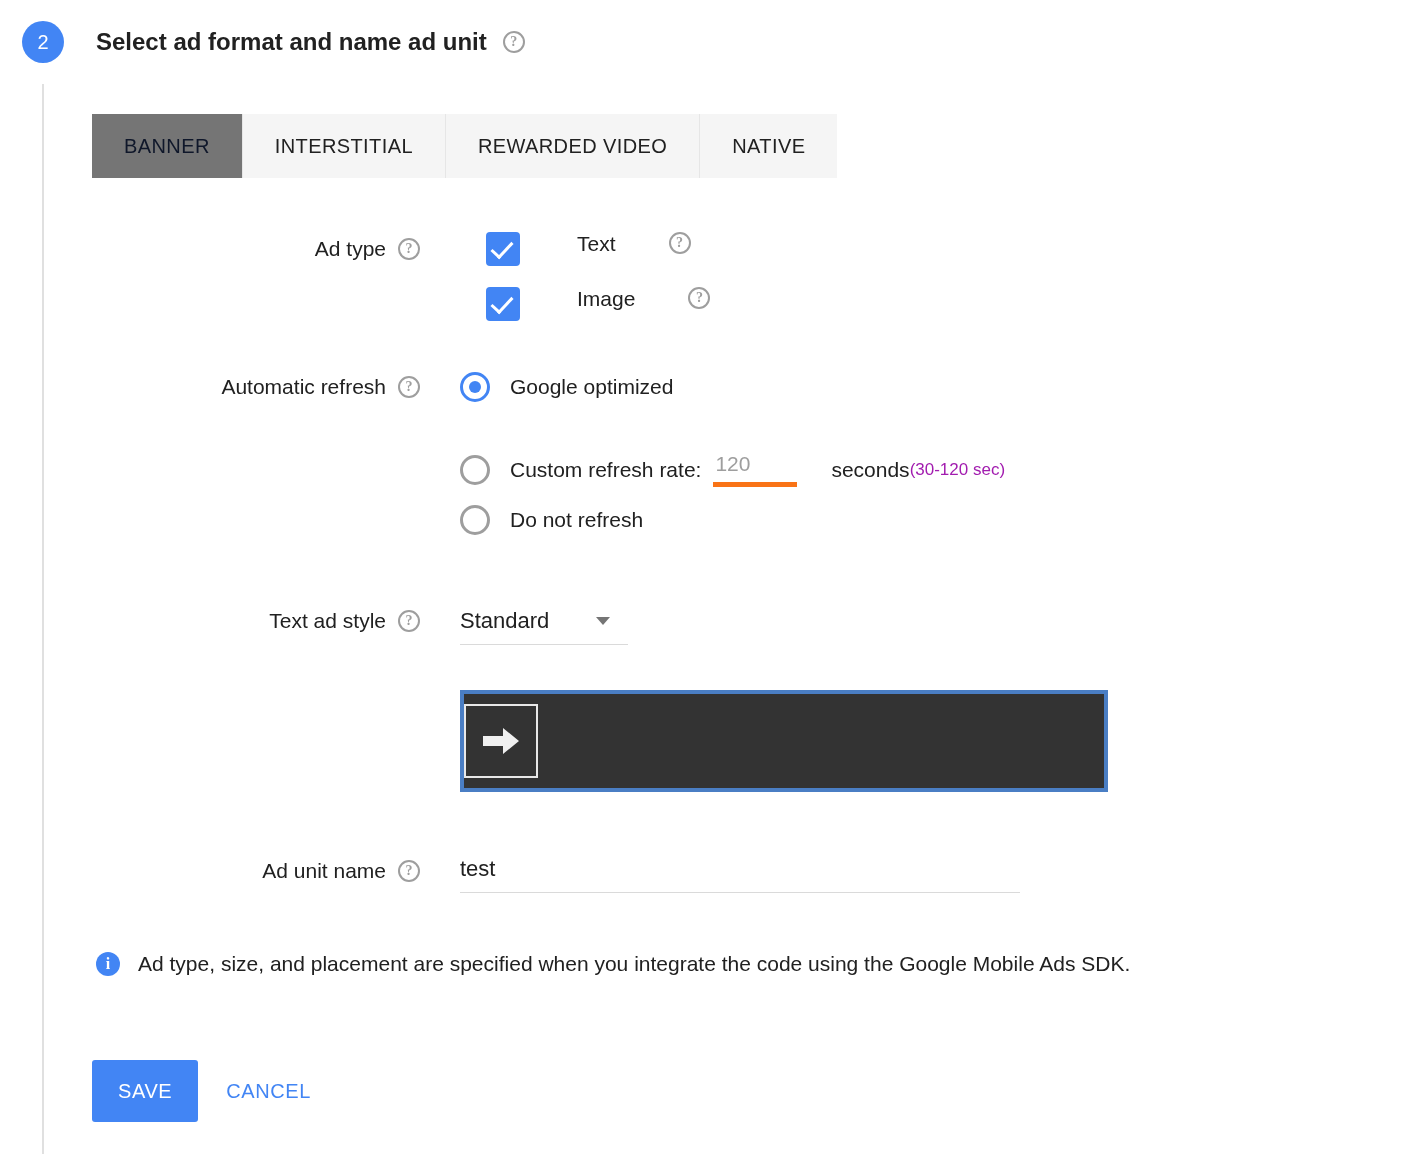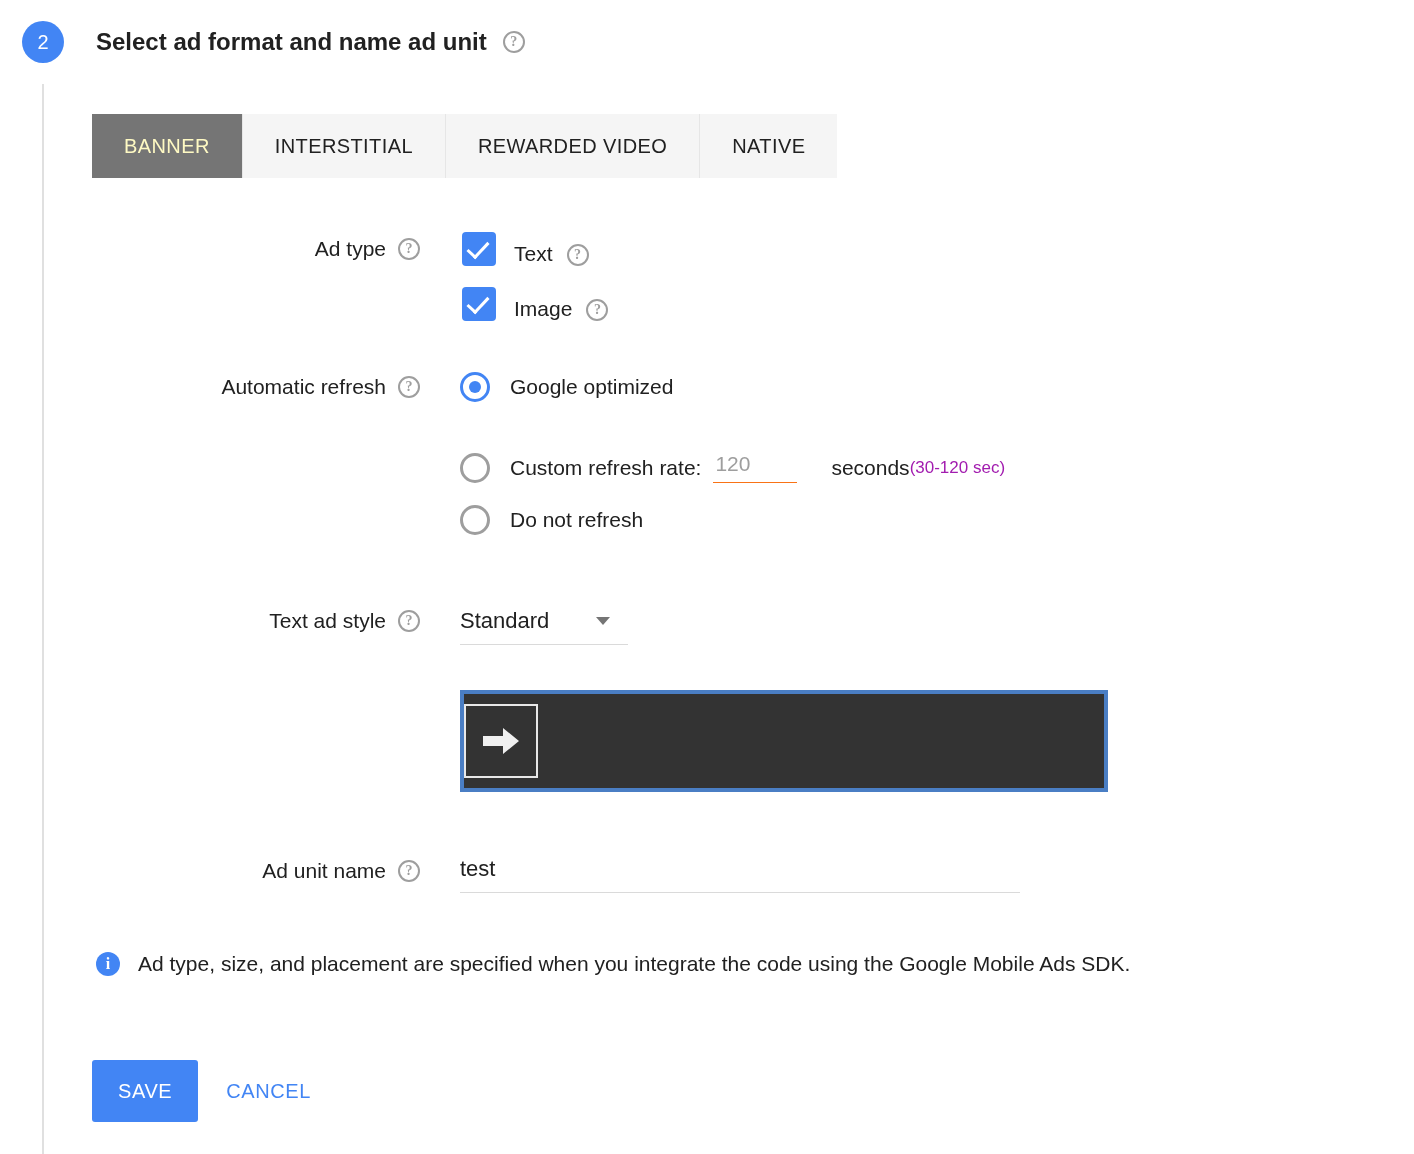--- a/index.html
+++ b/index.html
@@ -99,21 +99,21 @@
     justify-content: center;
     padding: 0 32px;
     border-right: 1px solid #e6e6e6;
     box-sizing: border-box;
     cursor: pointer;
     user-select: none;
   }
   .tab:last-child { border-right: none; }
   .tab.active {
     background: #757575;
-    color: #fef9c3;
+    color: #0f172a;
   }
 
   
   .form {
     position: absolute;
     left: 0;
     top: 0;
     width: 1414px;
   }
   .row-label {
@@ -126,22 +126,23 @@
     font-size: 21px;
     color: #212121;
     white-space: nowrap;
   }
   .row-label .help-icon { margin-left: 12px; }
 
   
   .check-row {
     position: absolute;
     display: flex;
-    align-items: flex-end;
-    left: 462px;
+    align-items: flex-start;
+    left: 486px;
+    gap: 39px;
   }
   .checkbox {
     width: 34px;
     height: 34px;
     border-radius: 4px;
     background: #4285f4;
     position: relative;
     flex: none;
     cursor: pointer;
   }
@@ -196,21 +197,21 @@
     font-size: 21px;
     margin-left: 20px;
     white-space: nowrap;
   }
 
   
   .rate-input {
     width: 80px;
     margin-left: 12px;
     border: none;
-    border-bottom: 1px solid #f97316;
+    border-bottom: 5px solid #f97316;
     font-family: "Liberation Sans", sans-serif;
     font-size: 21px;
     color: #9e9e9e;
     padding: 0 2px 6px 2px;
     background: transparent;
     outline: none;
   }
   .rate-input::placeholder { color: #9e9e9e; }
   .seconds-label {
     font-size: 21px;

